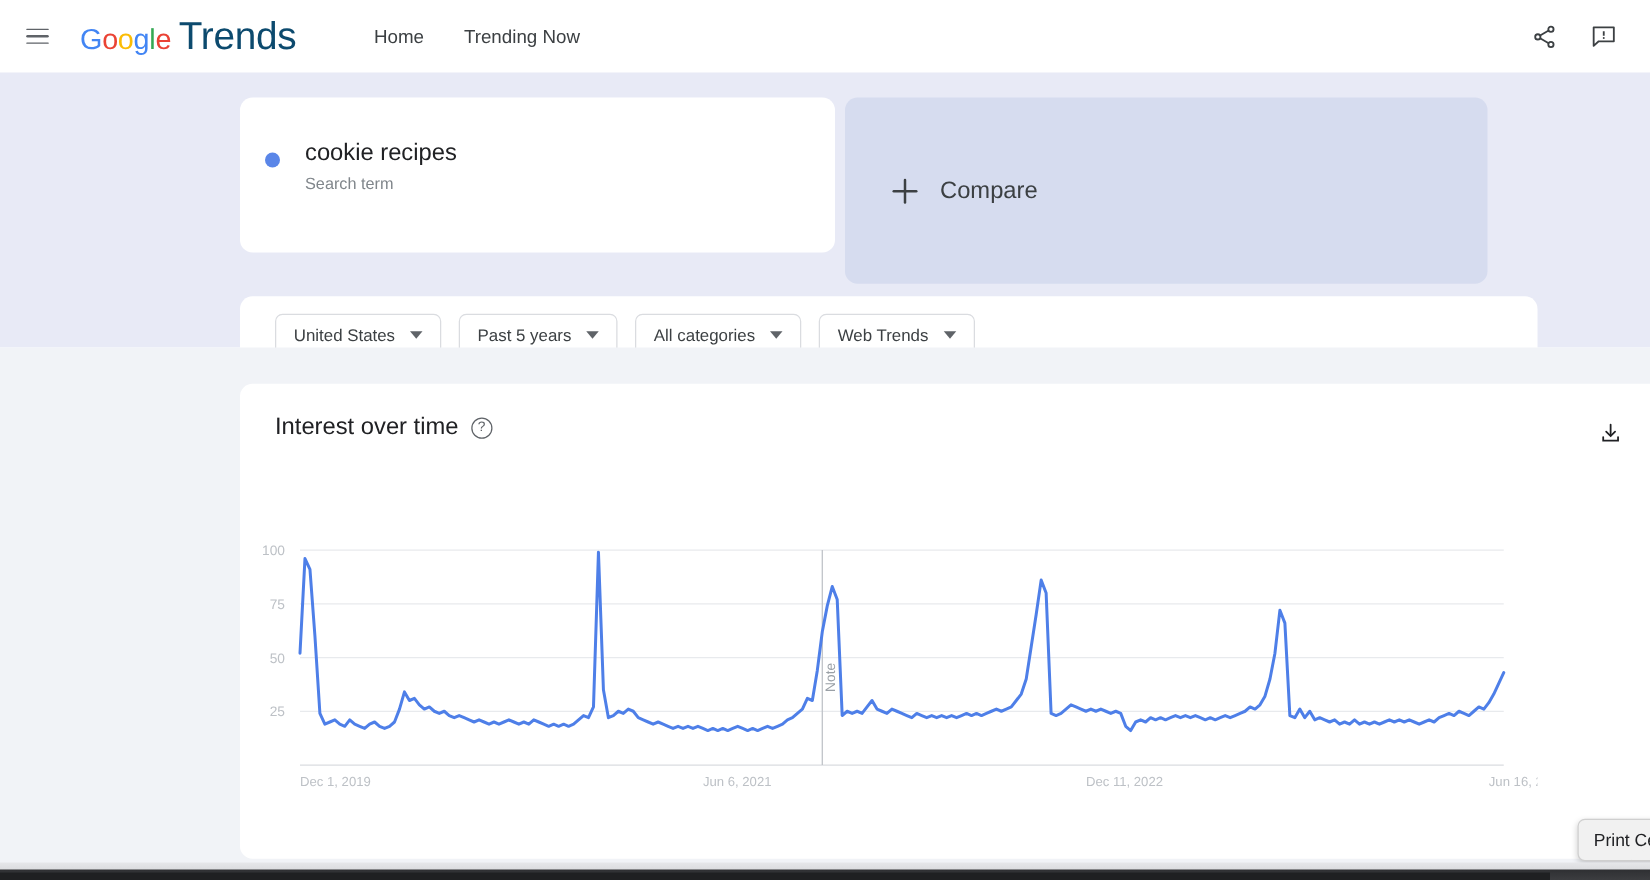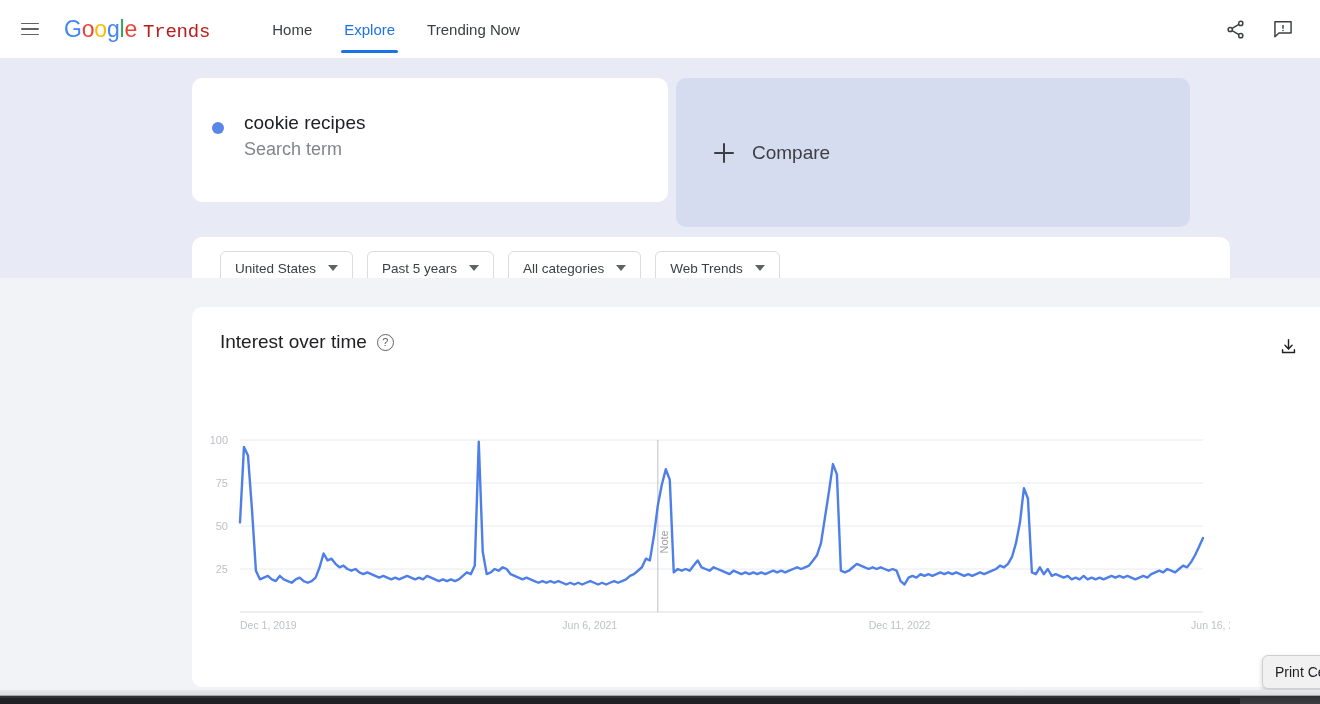--- a/index.html
+++ b/index.html
@@ -15,21 +15,21 @@
     position: absolute; left:0; top:0; width:1320px; height:58px;
     background:#fff; display:flex; align-items:center;
   }
   .hamburger { margin-left:12px; width:36px; height:36px; display:flex;
     flex-direction:column; justify-content:center; align-items:center; gap:4px;
     cursor:pointer; }
   .hamburger span { display:block; width:18px; height:1.6px; background:#5f6368; border-radius:1px; }
   .brand { margin-left:16px; display:flex; align-items:baseline; font-size:23px; letter-spacing:-0.2px; }
   .brand .g1{color:#4285f4}.brand .o1{color:#ea4335}.brand .o2{color:#fbbc05}
   .brand .g2{color:#4285f4}.brand .l1{color:#34a853}.brand .e1{color:#ea4335}
-  .brand .trends { color:#b91c1c; margin-left:6px; font-size:19px;font-family:Liberation Mono, monospace; }
+  .brand .trends { color:#0c4a6e; margin-left:6px; font-size:31px; }
   .navlinks { display:flex; align-items:center; height:58px; margin-left:48px; gap:4px; }
   .navlink {
     position:relative; height:58px; display:flex; align-items:center;
     padding:0 14px; font-size:15px; color:#3c4043; cursor:pointer;
   }
   .navlink.active { color:#1a73e8; }
   .navlink.active::after {
     content:""; position:absolute; left:11px; right:11px; bottom:5px; height:3.5px;
     background:#1a73e8; border-radius:3px;
   }
@@ -45,21 +45,21 @@
   .cardsrow { display:flex; gap:8px; }
   .termcard {
     width:476px; height:124px; background:#fff; border-radius:10px;
     position:relative;
   }
   .termcard .dot {
     position:absolute; left:20px; top:44px; width:12px; height:12px;
     border-radius:50%; background:#5a86e8;
   }
   .termcard .term { position:absolute; left:52px; top:34px; font-size:19px; color:#202124; }
-  .termcard .sub  { position:absolute; left:52px; top:61px; font-size:18px; color:#80868b; }
+  .termcard .sub  { position:absolute; left:52px; top:61px; font-size:13px; color:#80868b; }
 
   .comparecard {
     width:514px; height:149px; background:#d6dcef; border-radius:10px;
     display:flex; align-items:center; padding-left:38px; cursor:pointer;
   }
   .plus { position:relative; width:20px; height:20px; margin-right:18px; }
   .plus::before,.plus::after{content:"";position:absolute;background:#3c4043;border-radius:1px;}
   .plus::before{left:0;top:9px;width:20px;height:2px;}
   .plus::after{top:0;left:9px;width:2px;height:20px;}
   .comparelabel { font-size:19px; color:#3c4043; }
@@ -124,21 +124,20 @@
       <span class="g1">G</span>
         <span class="o1">o</span>
         <span class="o2">o</span>
         <span class="g2">g</span>
         <span class="l1">l</span>
         <span class="e1">e</span>
       <span class="trends">Trends</span>
     </div>
     <div class="navlinks">
       <div class="navlink">Home</div>
-      <div class="navlink active">Explore</div>
       <div class="navlink">Trending Now</div>
     </div>
     <div class="topicons">
       <div class="iconbtn">
         <svg width="21" height="21" viewBox="0 0 24 24" fill="none" stroke="#3c4043" stroke-width="1.7">
           <circle cx="18" cy="5" r="2.4"></circle>
             <circle cx="6" cy="12" r="2.4"></circle>
             <circle cx="18" cy="19" r="2.4"></circle>
           <line x1="8.1" y1="10.8" x2="15.9" y2="6.2"></line>
             <line x1="8.1" y1="13.2" x2="15.9" y2="17.8"></line>

